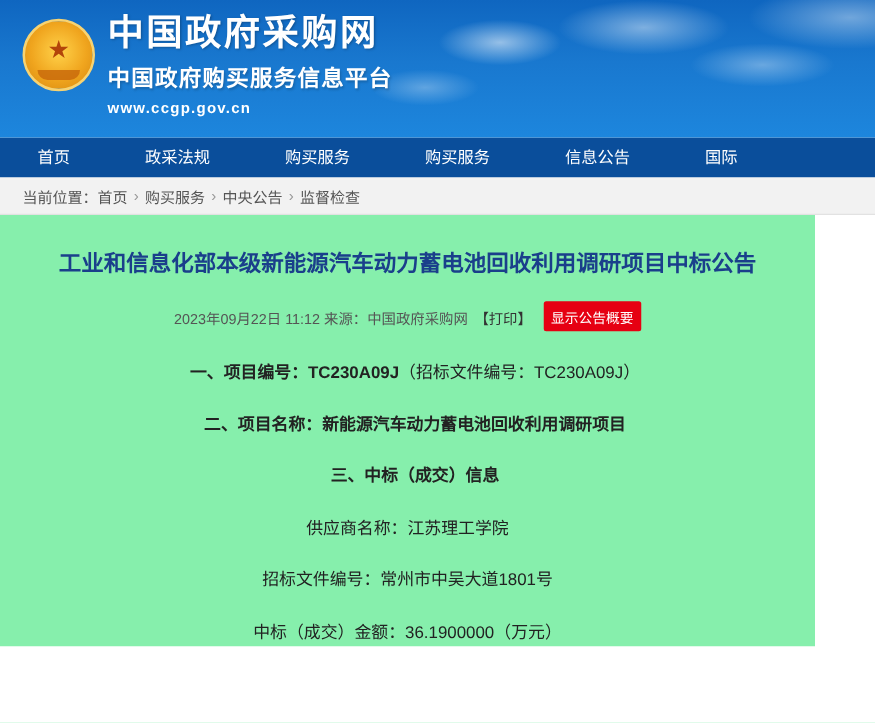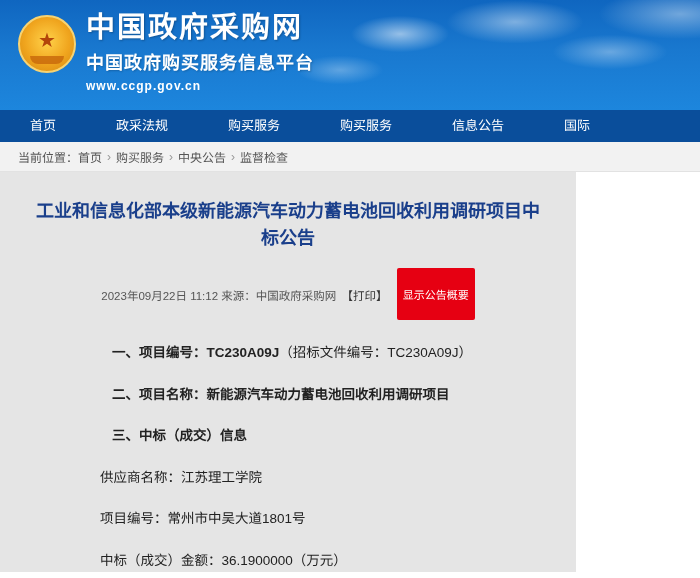--- a/index.html
+++ b/index.html
@@ -123,24 +123,24 @@
   }
   .breadcrumb a {
     color: #555;
     text-decoration: none;
     cursor: pointer;
   }
   .breadcrumb .sep { margin: 0 5px; color: #999; }
 
   
   .content {
-    width: 576px;
+    width: 652px;
     padding: 26px 0 0 0;
     box-sizing: border-box;
-    background: #e5e5e5;
+    background: #86efac;
   }
   .doc-title {
     font-size: 18px;
     font-weight: bold;
     color: #1a3f8b;
     text-align: center;
     line-height: 1.5;
     padding: 0 30px;
   }
   .meta {
@@ -153,32 +153,33 @@
     color: #333;
     cursor: pointer;
     margin-left: 2px;
   }
   .meta .abstract-btn {
     display: inline-block;
     margin-left: 6px;
     background: #e60012;
     color: #ffffff;
     font-size: 11px;
-    padding: 18px 6px;
+    padding: 4px 6px;
     border-radius: 2px;
     cursor: pointer;
     vertical-align: 1px;
   }
 
   .body-text {
     margin-top: 22px;
     padding: 0 100px 0 100px;
     font-size: 13.5px;
     color: #222;
     line-height: 1.6;
+    text-align: center;
   }
   .body-text p { margin: 0 0 20px 0; }
   .body-text p.indent { padding-left: 12px; }
   .lead { font-weight: bold; }
   .plain { font-weight: normal; }
 </style>
 </head>
 <body>
 
 <div class="header">
@@ -232,17 +233,17 @@
       <span class="lead">一、项目编号：TC230A09J</span><span class="plain">（招标文件编号：TC230A09J）</span>
     </p>
     <p class="indent">
       <span class="lead">二、项目名称：新能源汽车动力蓄电池回收利用调研项目</span>
     </p>
     <p class="indent">
       <span class="lead">三、中标（成交）信息</span>
     </p>
 
     <p>供应商名称：江苏理工学院</p>
-    <p>项目编号：常州市中吴大道1801号</p>
+    <p>招标文件编号：常州市中吴大道1801号</p>
     <p>中标（成交）金额：36.1900000（万元）</p>
   </div>
 
 </div>
 
 </body></html>

